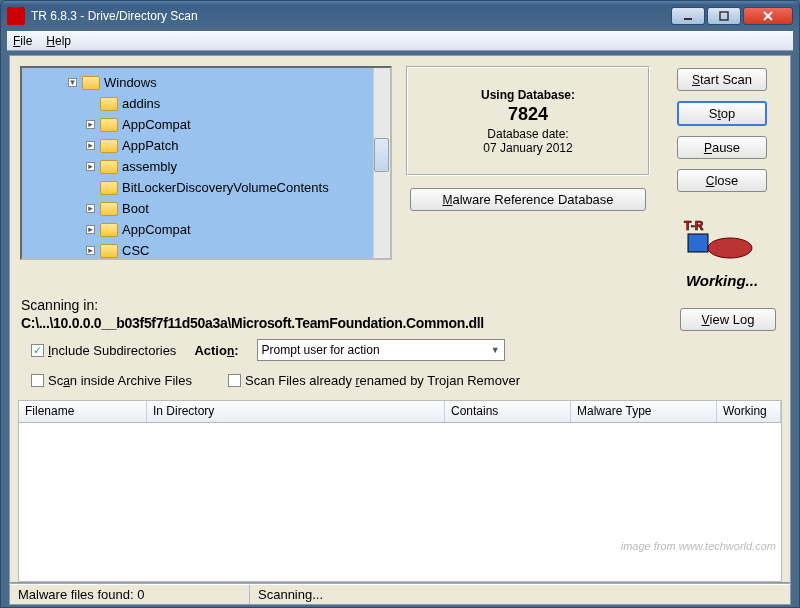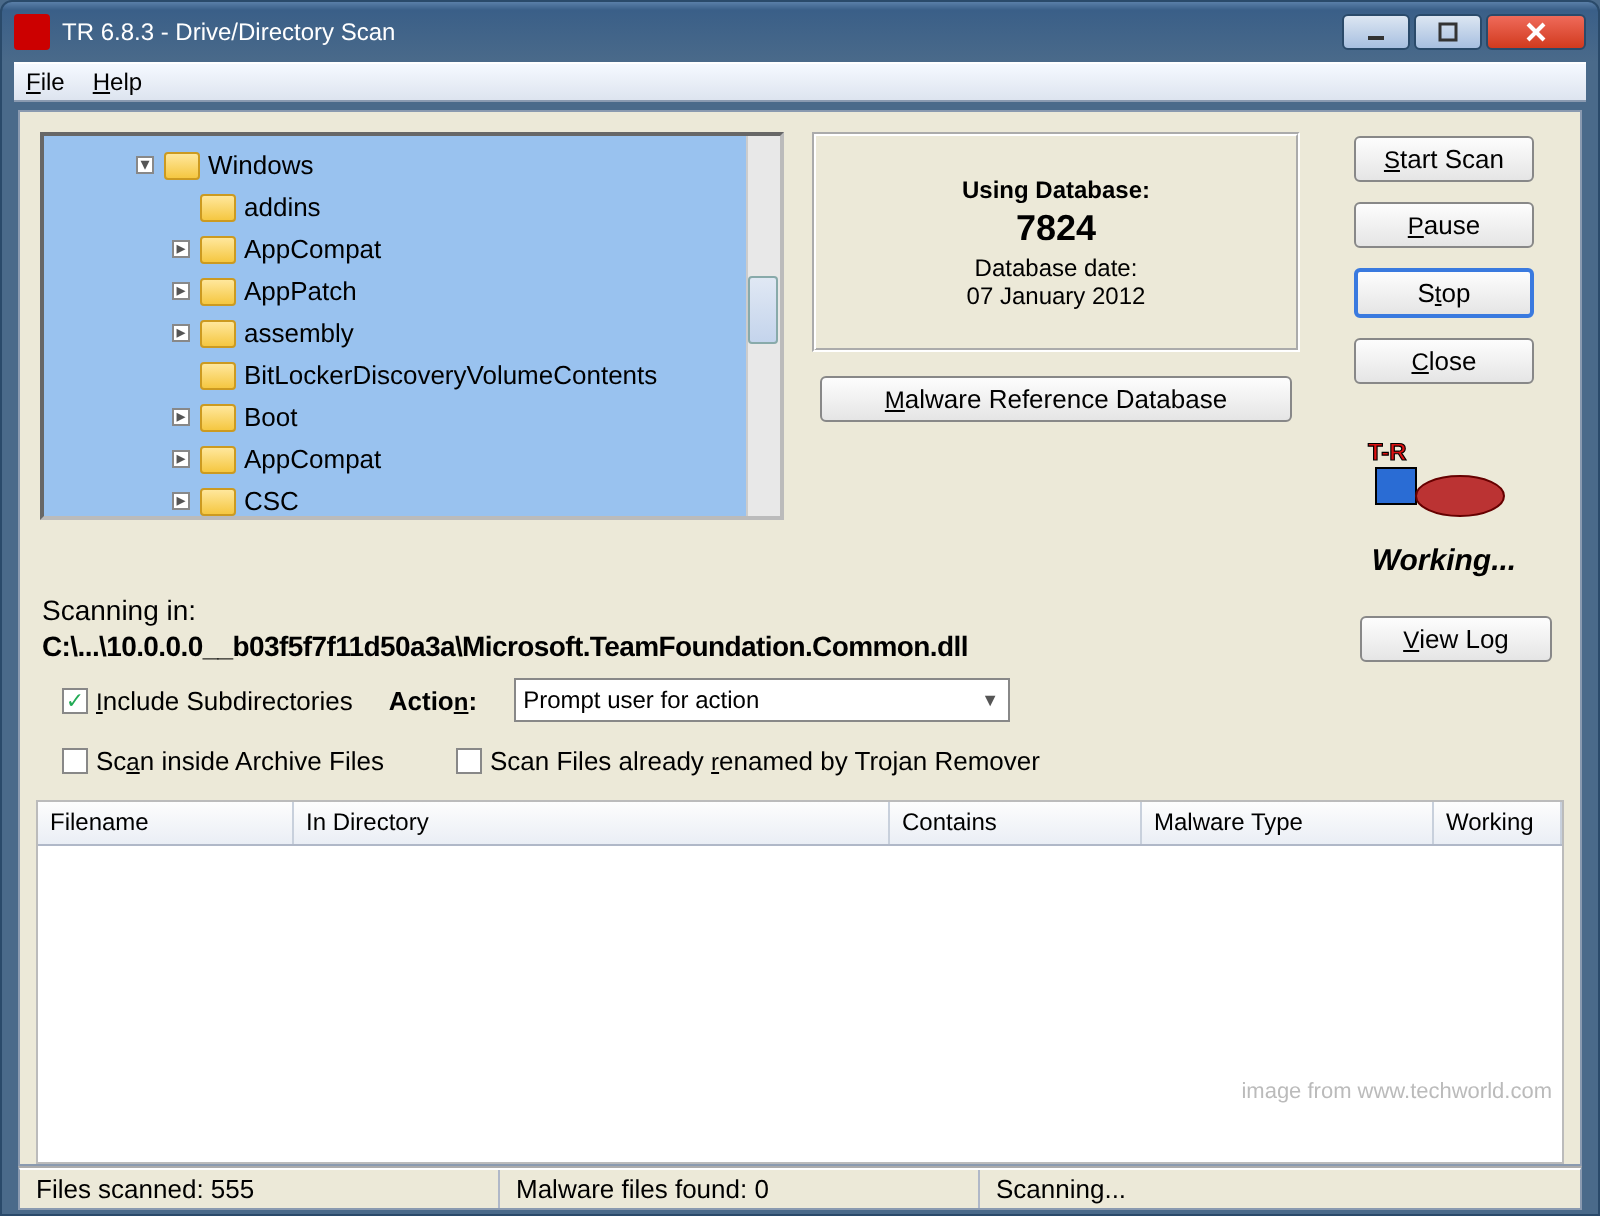--- a/index.html
+++ b/index.html
@@ -56,21 +56,21 @@
 .checkbox.on::after{content:"✓";font-size:11px;color:#2a5;}
 .lbl { font-size:13px; }
 .action-select { border:1px solid #888; background:#fff; height:22px; width:248px; padding:2px 4px; font-size:13px; display:flex;align-items:center;justify-content:space-between;}
 .caret{font-size:9px;color:#555;}
 
 .table-wrap { margin: 4px 8px 0 8px; flex:1; background:#fff; border:1px solid #bbb; display:flex; flex-direction:column; }
 .thead { display:flex; background: linear-gradient(#fdfdfd,#eaeef5); border-bottom:1px solid #b0b8c8; height:22px; }
 .th { border-right:1px solid #c8d0dc; padding:3px 6px; font-size:12px; }
 .tbody { flex:1; background:#fff; }
 
-.watermark { position:absolute; right:14px; bottom:30px; color:#bbb; font-size:11px; }
+.watermark { position:absolute; right:14px; bottom:30px; color:#bbb; font-size:11px;font-style:italic; }
 
 .statusbar { position:absolute; left:8px; right:8px; bottom:2px; height:22px; background:#ece9d8; border:1px solid #8a9ab0; border-top:2px groove #fff; display:flex; }
 .status-cell { border-right:1px solid #b0b8c8; padding:2px 8px; min-width:240px; font-size:13px; }
 
 u.ak { text-decoration: underline; }
 </style>
 </head>
 <body>
 
 <div class="window">
@@ -165,22 +165,22 @@
           <div>Database date:</div>
           <div>07 January 2012</div>
         </div>
         <div class="mal-btn-row">
           <button class="std-btn" style="width:236px;"><u class="ak">M</u>alware Reference Database</button>
         </div>
       </div>
 
       <div class="rightcol">
         <button class="std-btn"><u class="ak">S</u>tart Scan</button>
+        <button class="std-btn blue">S<u class="ak">t</u>op</button>
         <button class="std-btn"><u class="ak">P</u>ause</button>
-        <button class="std-btn blue">S<u class="ak">t</u>op</button>
         <button class="std-btn"><u class="ak">C</u>lose</button>
         <div class="logo">
           <svg viewBox="0 0 80 60">
               <text x="2" y="28" font-size="26" font-weight="bold" fill="#d11" stroke="#000" stroke-width="0.6">T-R</text>
               <rect x="6" y="32" width="20" height="18" fill="#2a6cd4" stroke="#000"></rect>
               <ellipse cx="48" cy="46" rx="22" ry="10" fill="#b33" stroke="#600"></ellipse>
             </svg>
         </div>
         <div class="working">Working...</div>
       </div>
@@ -226,17 +226,16 @@
         <div class="th" style="width:146px">Malware Type</div>
         <div class="th" style="flex:1">Working</div>
       </div>
       <div class="tbody"></div>
     </div>
 
     <div class="watermark">image from www.techworld.com</div>
   </div>
 
   <div class="statusbar">
-    <div class="status-cell">Files scanned: 555</div>
     <div class="status-cell">Malware files found: 0</div>
     <div class="status-cell" style="border-right:none;flex:1;">Scanning...</div>
   </div>
 </div>
 
 </body></html>

